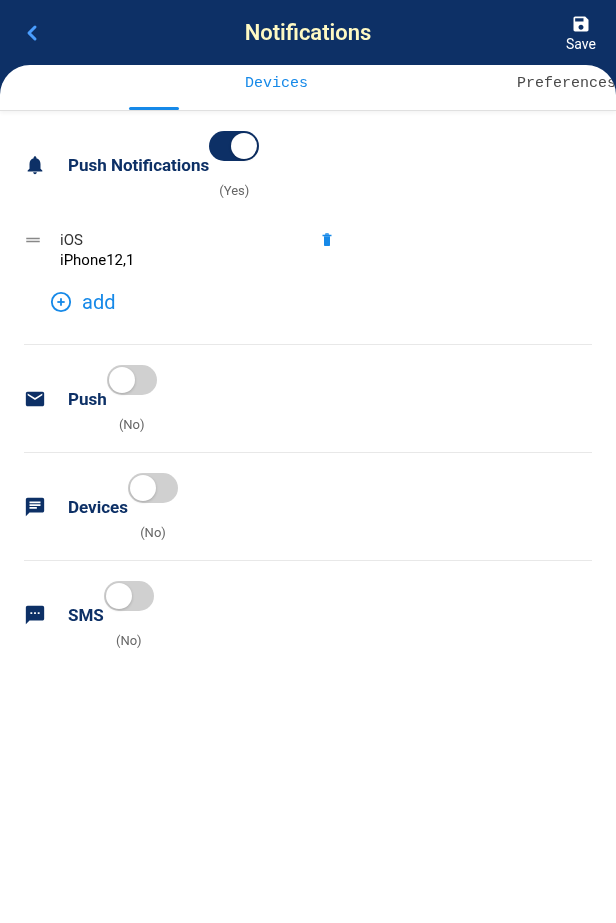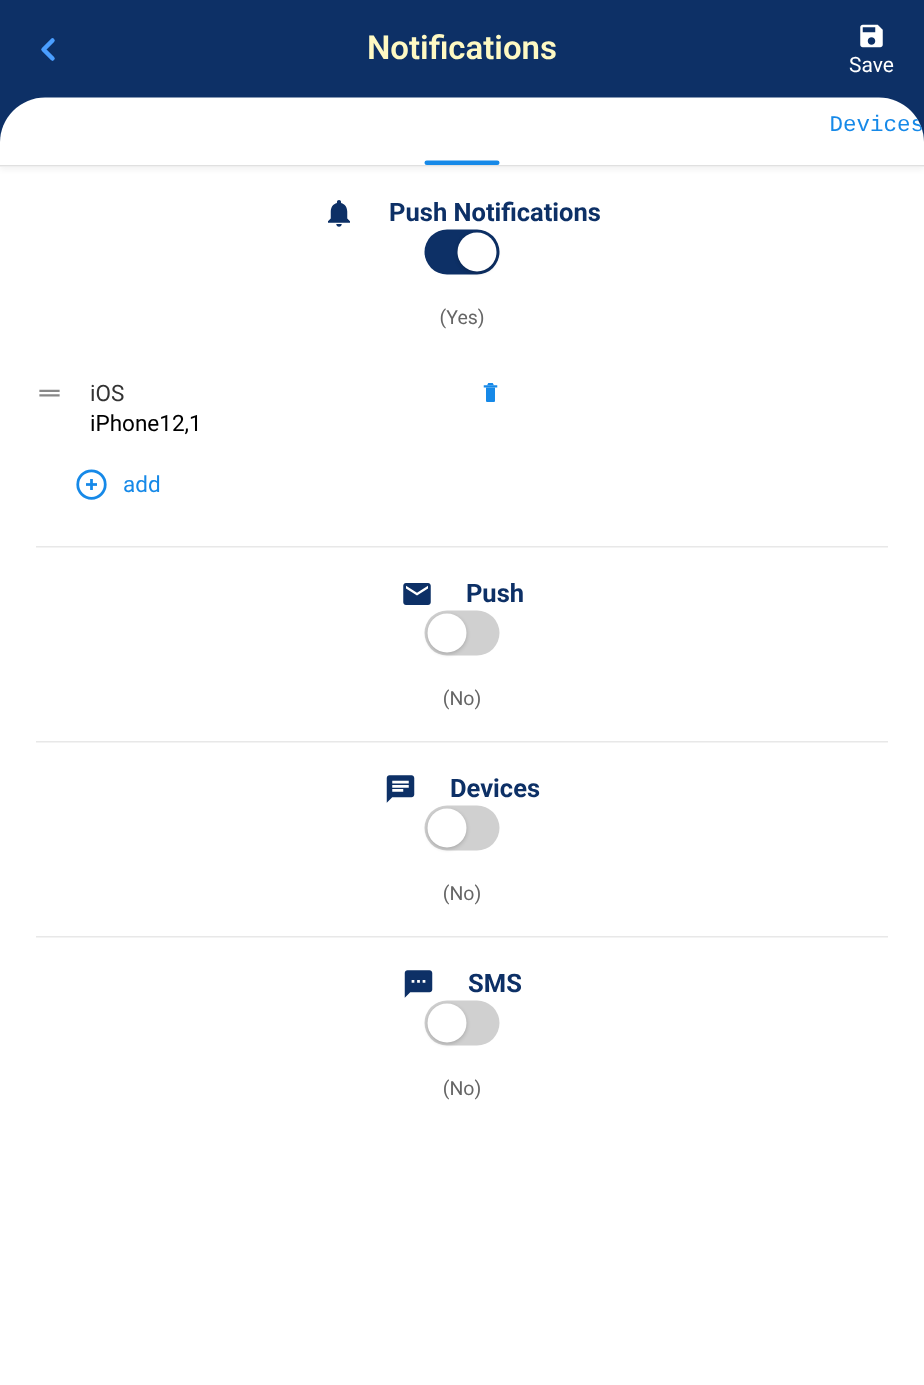--- a/index.html
+++ b/index.html
@@ -94,22 +94,20 @@
       padding: 20px 24px;
     }
     .sections .divider {
       height: 1px;
       background: #e8e8e8;
       margin: 0 24px;
     }
     .section-header {
       display: flex;
       align-items: center;
-      justify-content: space-between;
-      flex-direction: column;
     }
     .section-left {
       display: flex;
       align-items: center;
       gap: 22px;
     }
     .section-icon {
       width: 22px;
       height: 22px;
       color: #0d3066;
@@ -200,21 +198,21 @@
       gap: 10px;
       padding: 20px 0 10px 26px;
       cursor: pointer;
       color: #1689e8;
     }
     .add-icon {
       width: 22px;
       height: 22px;
     }
     .add-label {
-      font-size: 15px;
+      font-size: 20px;
     }
   </style>
 </head>
 <body>
 
 <div class="header">
   <div class="header-back">
     <svg viewBox="0 0 24 24" fill="none" stroke="currentColor" stroke-width="3" stroke-linecap="round" stroke-linejoin="round">
         <polyline points="15 18 9 12 15 6"></polyline>
       </svg>
@@ -224,20 +222,21 @@
     <svg viewBox="0 0 24 24" fill="currentColor">
         <path d="M17 3H5c-1.11 0-2 .9-2 2v14c0 1.1.89 2 2 2h14c1.1 0 2-.9 2-2V7l-4-4zm-5 16c-1.66 0-3-1.34-3-3s1.34-3 3-3 3 1.34 3 3-1.34 3-3 3zm3-10H5V5h10v4z"></path>
       </svg>
     <span class="header-save-label">Save</span>
   </div>
 </div>
 
 <div class="content-panel">
   <div class="tabs">
     <div class="tab active">Devices</div>
+    <div class="tab">Preferences</div>
   </div>
 
   <div class="sections">
 
     <div class="section">
       <div class="section-header">
         <div class="section-left">
           <div class="section-icon">
             <svg viewBox="0 0 24 24" fill="currentColor">
                 <path d="M12 22c1.1 0 2-.9 2-2h-4c0 1.1.9 2 2 2zm6-6v-5c0-3.07-1.64-5.64-4.5-6.32V4c0-.83-.67-1.5-1.5-1.5s-1.5.67-1.5 1.5v.68C7.63 5.36 6 7.92 6 11v5l-2 2v1h16v-1l-2-2z"></path>

